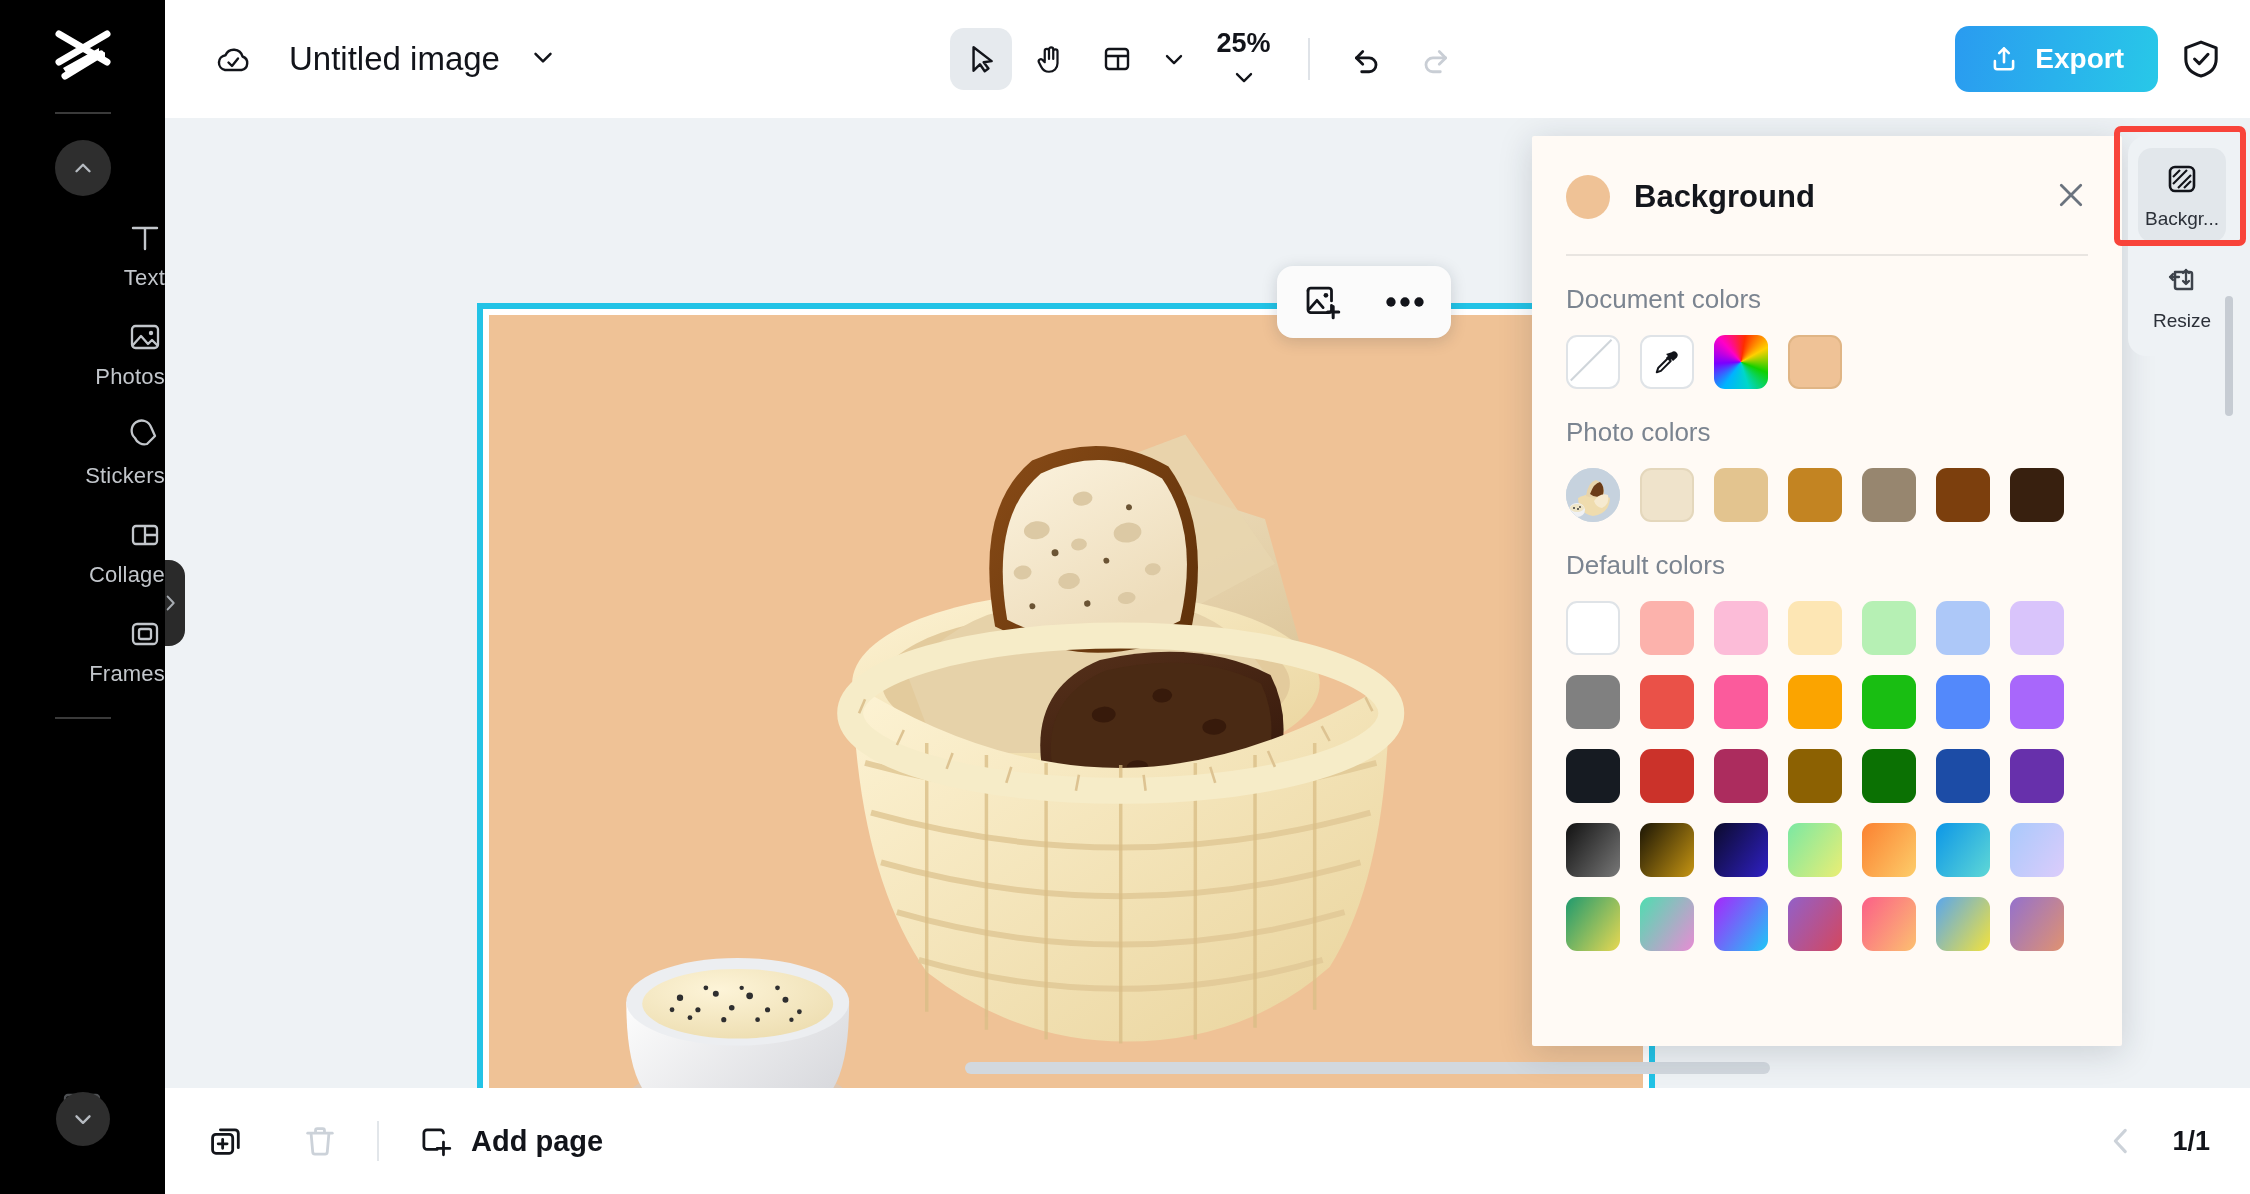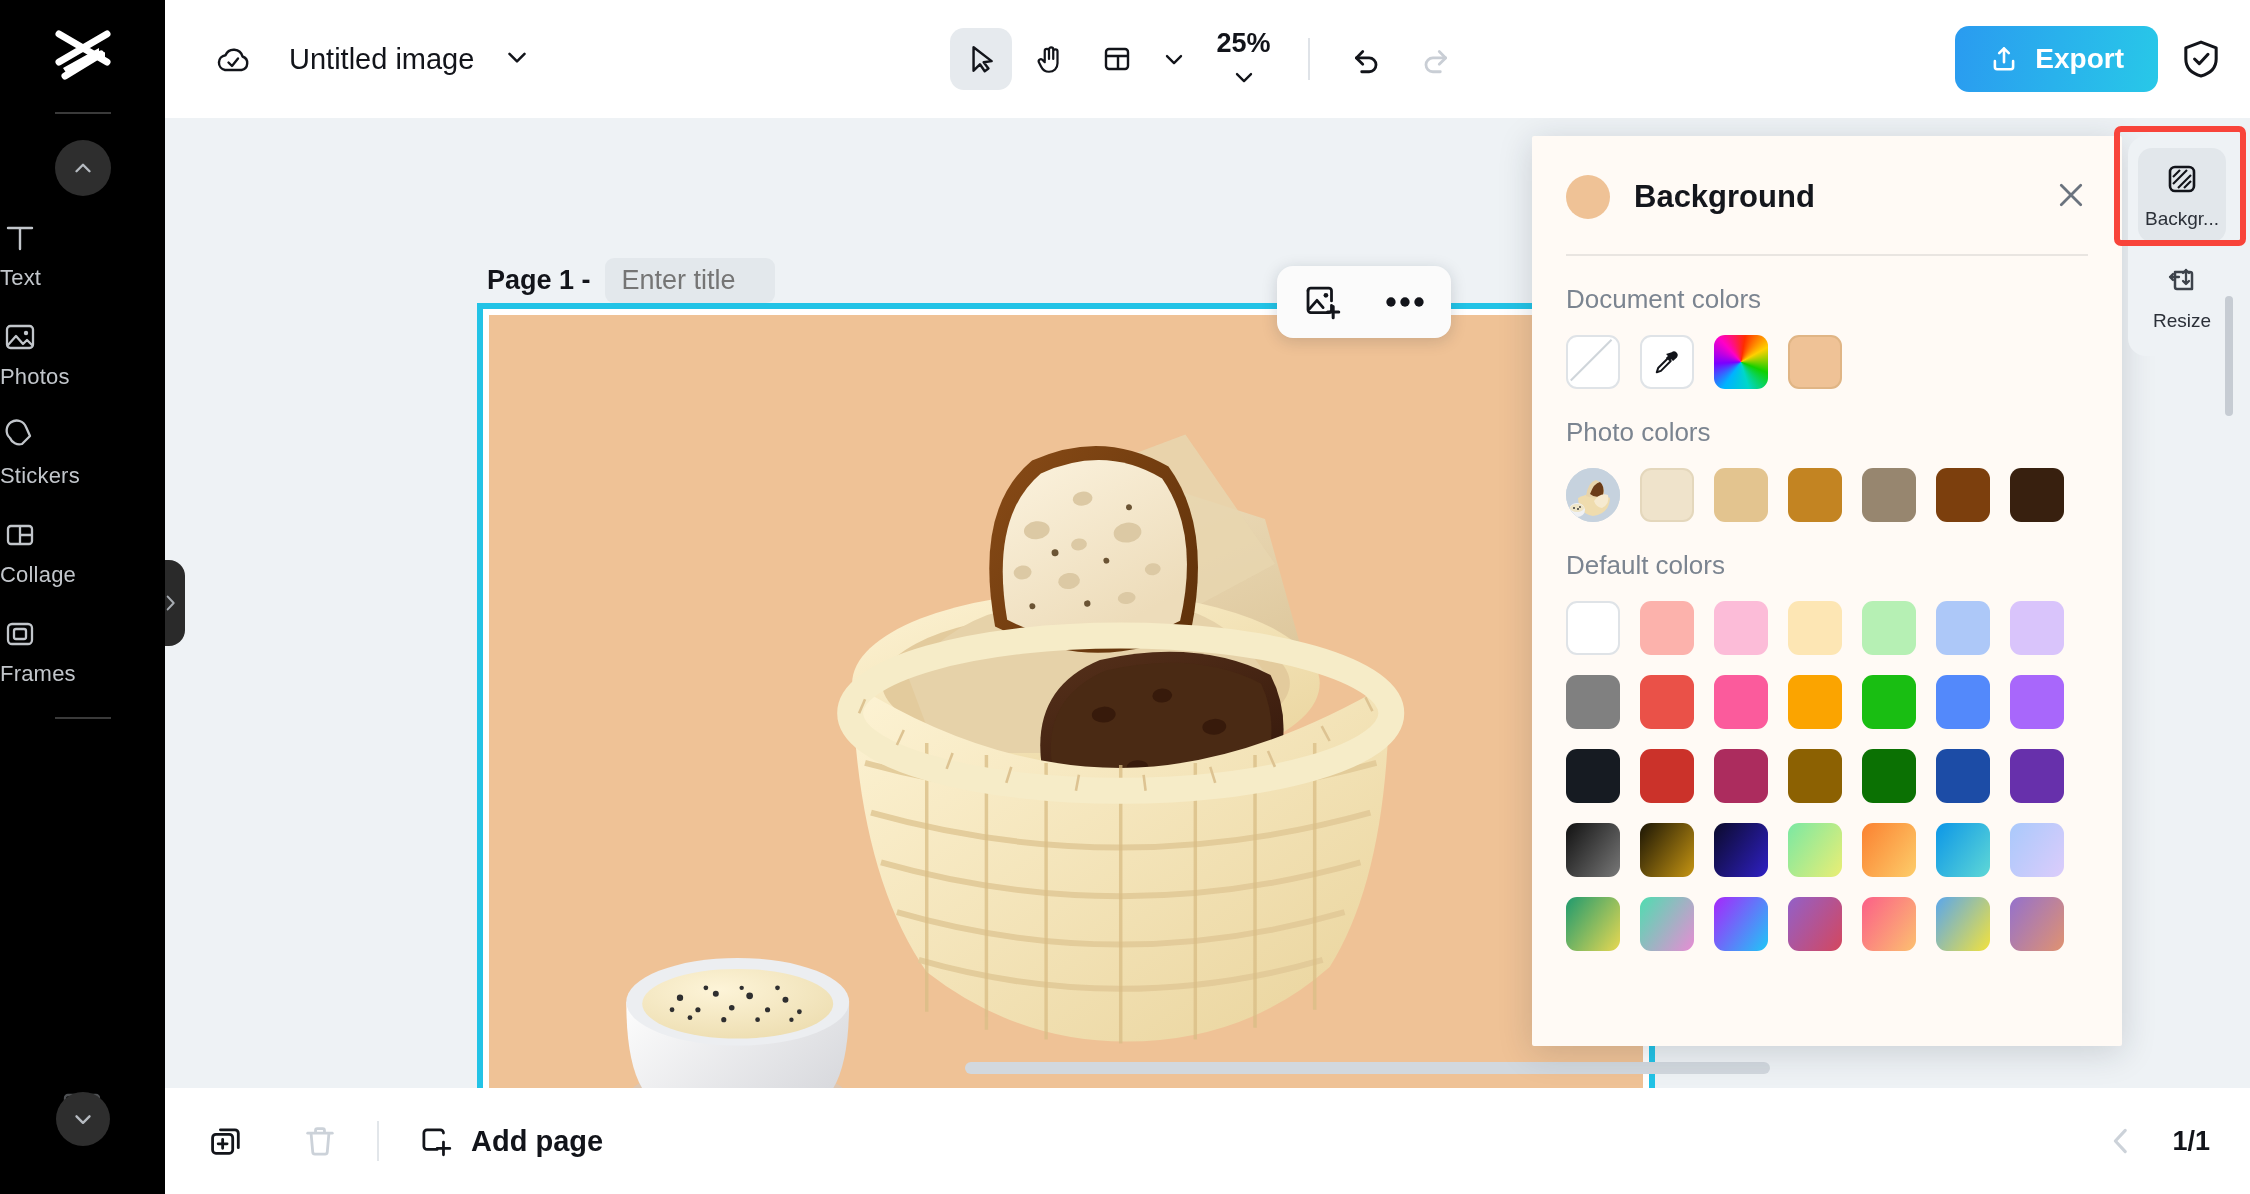--- a/index.html
+++ b/index.html
@@ -22,21 +22,21 @@
   .rail-logo { margin-top: 30px; width: 60px; height: 56px; }
   .rail-sep { width: 56px; height: 2px; background: #3a3a3a; margin: 26px 0 0 0; }
   .rail-collapse {
     margin-top: 26px;
     width: 56px; height: 56px; border-radius: 50%;
     background: #2e2e2e;
     display: flex; align-items: center; justify-content: center;
   }
   .rail-item {
     width: 100%; padding: 22px 0 4px 0;
-    display: flex; flex-direction: column; align-items: flex-start; gap: 7px;
+    display: flex; flex-direction: column; align-items: flex-end; gap: 7px;
     cursor: pointer;
   }
   .rail-item .ri-icon { width: 40px; height: 40px; display: block; }
   .rail-item .ri-label {
     font-size: 22px; color: #c2c6cb; letter-spacing: .2px;
   }
   .rail-bottom-sep { width: 56px; height: 2px; background: #3a3a3a; margin-top: 26px; }
   .rail-more {
     position: absolute; left: 50%; transform: translateX(-50%);
     bottom: 48px;
@@ -61,21 +61,21 @@
   #topbar {
     position: absolute; left: 165px; top: 0;
     width: 2085px; height: 118px;
     background: #ffffff;
     display: flex; align-items: center;
     z-index: 30;
   }
   .tb-cloud { margin-left: 48px; width: 40px; height: 40px; }
   .tb-title {
     margin-left: 36px;
-    font-size: 29px; color: #12141a; font-weight: 400;
+    font-size: 33px; color: #12141a; font-weight: 400;
     white-space: nowrap;
   }
   .tb-caret { margin-left: 28px; }
   .tb-center {
     position: absolute; left: 50%; transform: translateX(-50%);
     display: flex; align-items: center; gap: 6px;
   }
   .tool-btn {
     width: 62px; height: 62px; border-radius: 14px;
     display: flex; align-items: center; justify-content: center;
@@ -421,24 +421,20 @@
         <svg viewBox="0 0 36 36" width="42" height="42" fill="none">
           <path d="M18 3.5 L31 8.5 V18 c0 8-5.5 12.5-13 14.5 C10.5 30.5 5 26 5 18 V8.5 Z" stroke="#12141a" stroke-width="2.6" stroke-linejoin="round"></path>
           <path d="M12.5 18 L16.5 22 L24 14" stroke="#12141a" stroke-width="2.6" stroke-linecap="round" stroke-linejoin="round"></path>
         </svg>
       </span>
     </div>
   </div>
 
   <div id="workarea">
 
-    <div id="page-label">
-      <span class="pl-text">Page 1 -</span>
-      <input id="page-title-input" type="text" placeholder="Enter title" style="">
-    </div>
 
     <div id="canvas-sel" style="border-color: rgb(34, 195, 230);">
       <div id="canvas">
         <svg viewBox="0 0 1160 860" width="100%" height="100%" preserveAspectRatio="none">
           <defs>
             <linearGradient id="basketG" x1="0" y1="0" x2="1" y2="1">
               <stop offset="0" stop-color="#fdf3d4"></stop>
                 <stop offset="1" stop-color="#e9d39b"></stop>
             </linearGradient>
             <linearGradient id="paperG" x1="0" y1="0" x2="0.6" y2="1">

